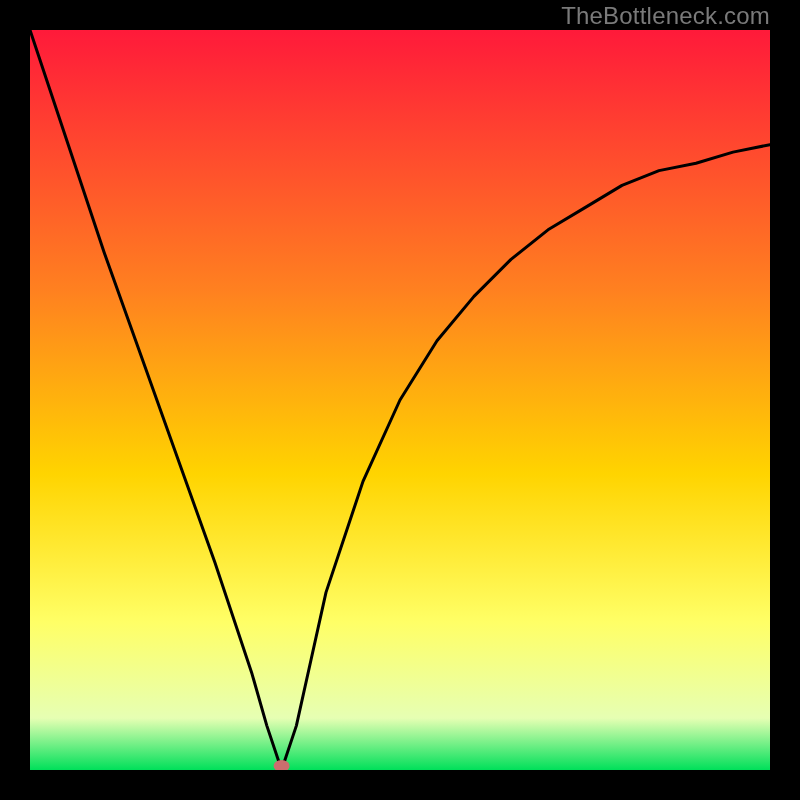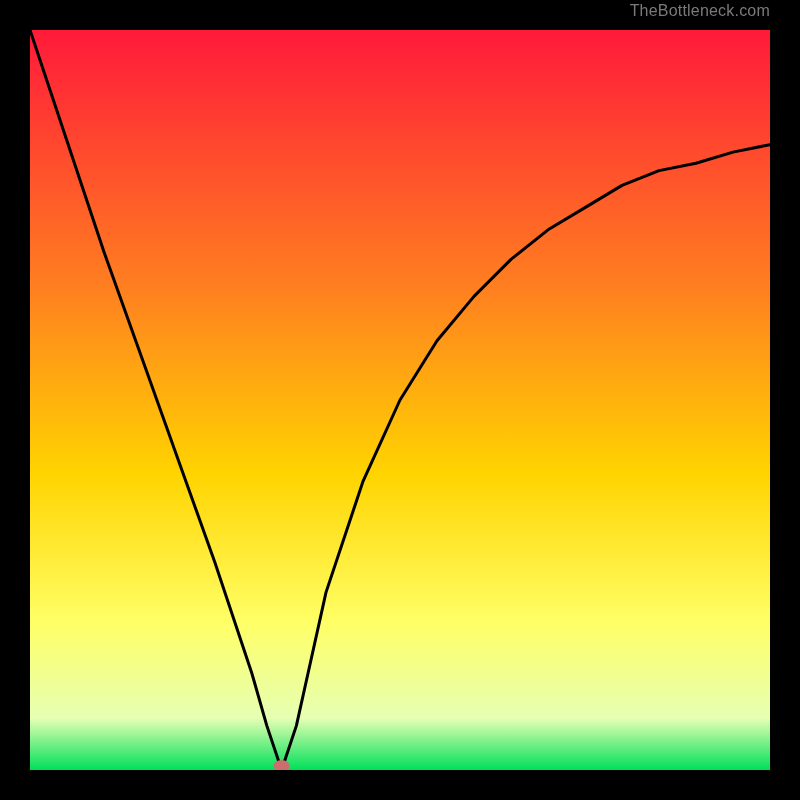--- a/index.html
+++ b/index.html
@@ -24,21 +24,21 @@
     left: 0;
     top: 0;
     width: 740px;
     height: 740px;
   }
   .watermark {
     position: absolute;
     top: 2px;
     right: 30px;
     color: #7a7a7a;
-    font-size: 16px;
+    font-size: 24px;
     font-weight: 500;
     letter-spacing: 0.2px;
   }
   svg { display: block; }
 </style>
 </head>
 <body>
 
 <div class="watermark">TheBottleneck.com</div>
 

